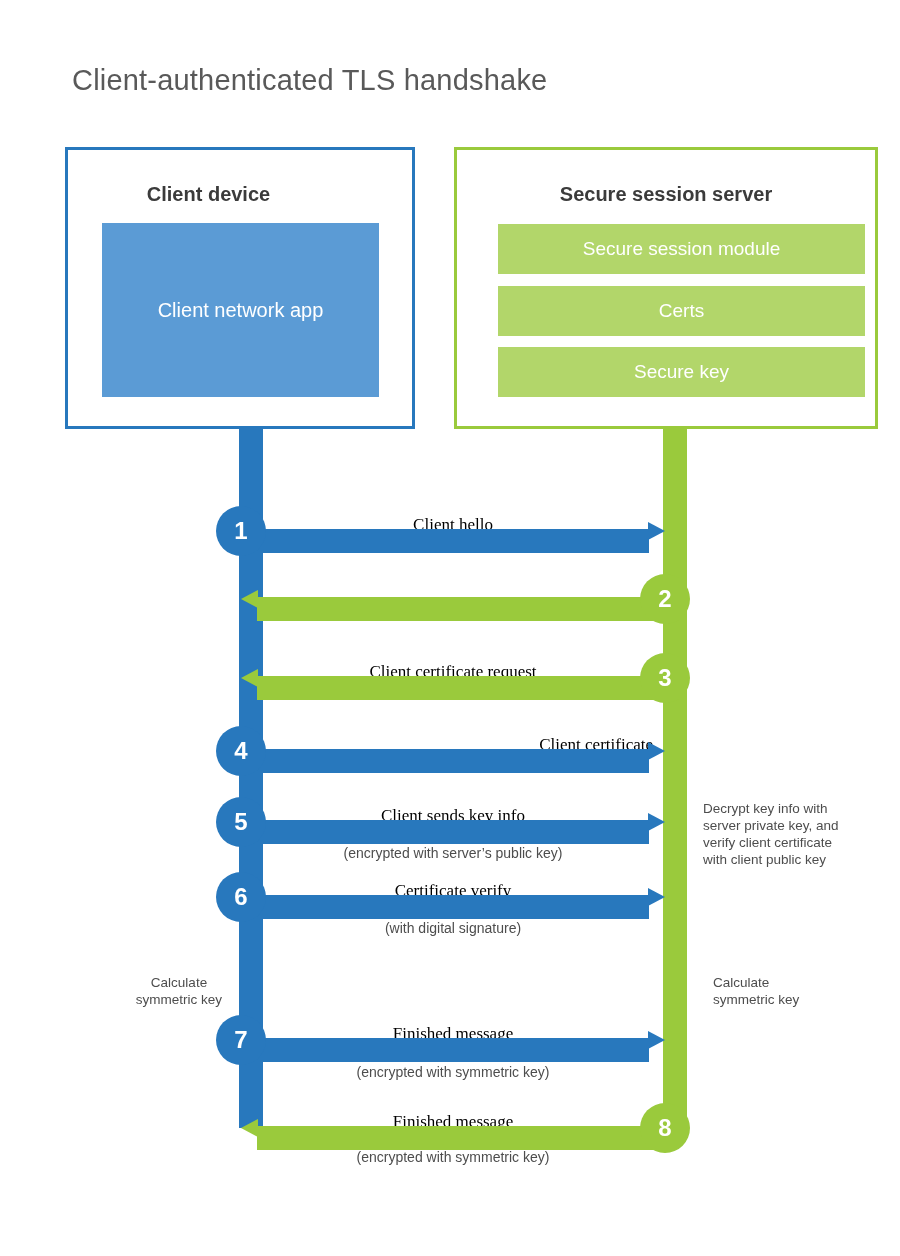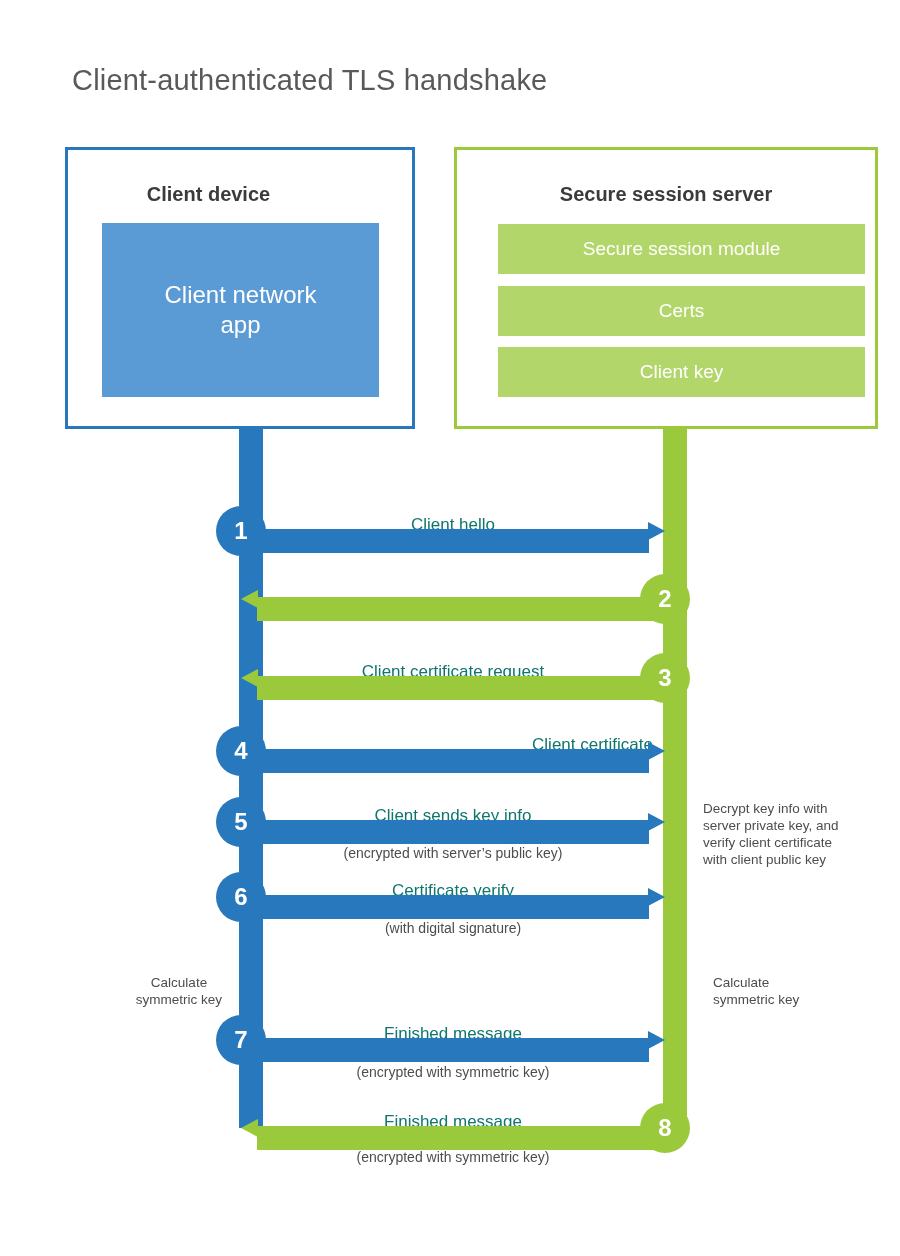--- a/index.html
+++ b/index.html
@@ -24,21 +24,21 @@
   .client-box { left:41px; top:123px; width:350px; height:282px; border-color:#2878bd; }
   .server-box { left:430px; top:123px; width:424px; height:282px; border-color:#9aca3c; }
   .actor-title {
     top:147px; font-size:20px; font-weight:bold; color:#3b3b3b; text-align:center;
   }
   .client-title { left:41px; width:287px; }
   .server-title { left:430px; width:424px; }
 
   .app-box {
     left:78px; top:199px; width:277px; height:174px;
-    background:#5b9bd5; color:#ffffff; font-size:24px;
+    background:#5b9bd5; color:#ffffff; font-size:20px;
     display:flex; align-items:center; justify-content:center; text-align:center;
   }
   .app-box span { display:block; width:200px; line-height:30px; }
 
   .module-bar {
     left:474px; width:367px; height:50px;
     background:#b2d66a; color:#ffffff; font-size:19px;
     display:flex; align-items:center; justify-content:center; text-align:center;
   }
 
@@ -66,21 +66,21 @@
   }
   .arrow.blue.right::after { border-left:17px solid #2878bd; }
   .arrow.left::before {
     content:""; position:absolute; left:-16px; top:-7px; width:0; height:0;
     border-top:9px solid transparent; border-bottom:9px solid transparent;
   }
   .arrow.green.left::before { border-right:17px solid #9aca3c; }
 
   .msg-label {
     left:217px; width:424px; text-align:center;
-    font-size:17px; color:#0f766e;
+    font-size:17px; color:#000000;font-family:Liberation Serif, serif;
   }
   .msg-sublabel {
     left:217px; width:424px; text-align:center;
     font-size:14px; color:#4d4d4d;
   }
 
   .side-note {
     font-size:13.5px; color:#4d4d4d; line-height:17px;
   }
   .note-decrypt { left:667px; top:764px; width:164px; text-align:left; }
@@ -102,21 +102,21 @@
 
   <div class="abs actor-box server-box"></div>
   <div class="abs actor-title server-title">Secure session server</div>
   <div class="abs module-bar" style="top:200px;">
     <span>Secure session module</span>
   </div>
   <div class="abs module-bar" style="top:262px;">
     <span>Certs</span>
   </div>
   <div class="abs module-bar" style="top:323px;">
-    <span>Client key</span>
+    <span>Secure key</span>
   </div>
 
   <div class="abs lifeline blue"></div>
   <div class="abs lifeline green"></div>
 
   <div class="abs msg-label" style="top:479px;">Client hello</div>
   <div class="abs arrow blue right" style="left:217px; width:408px; top:505px;"></div>
   <div class="abs circle blue" style="left:192px; top:482px;">
     <span>1</span>
   </div>

